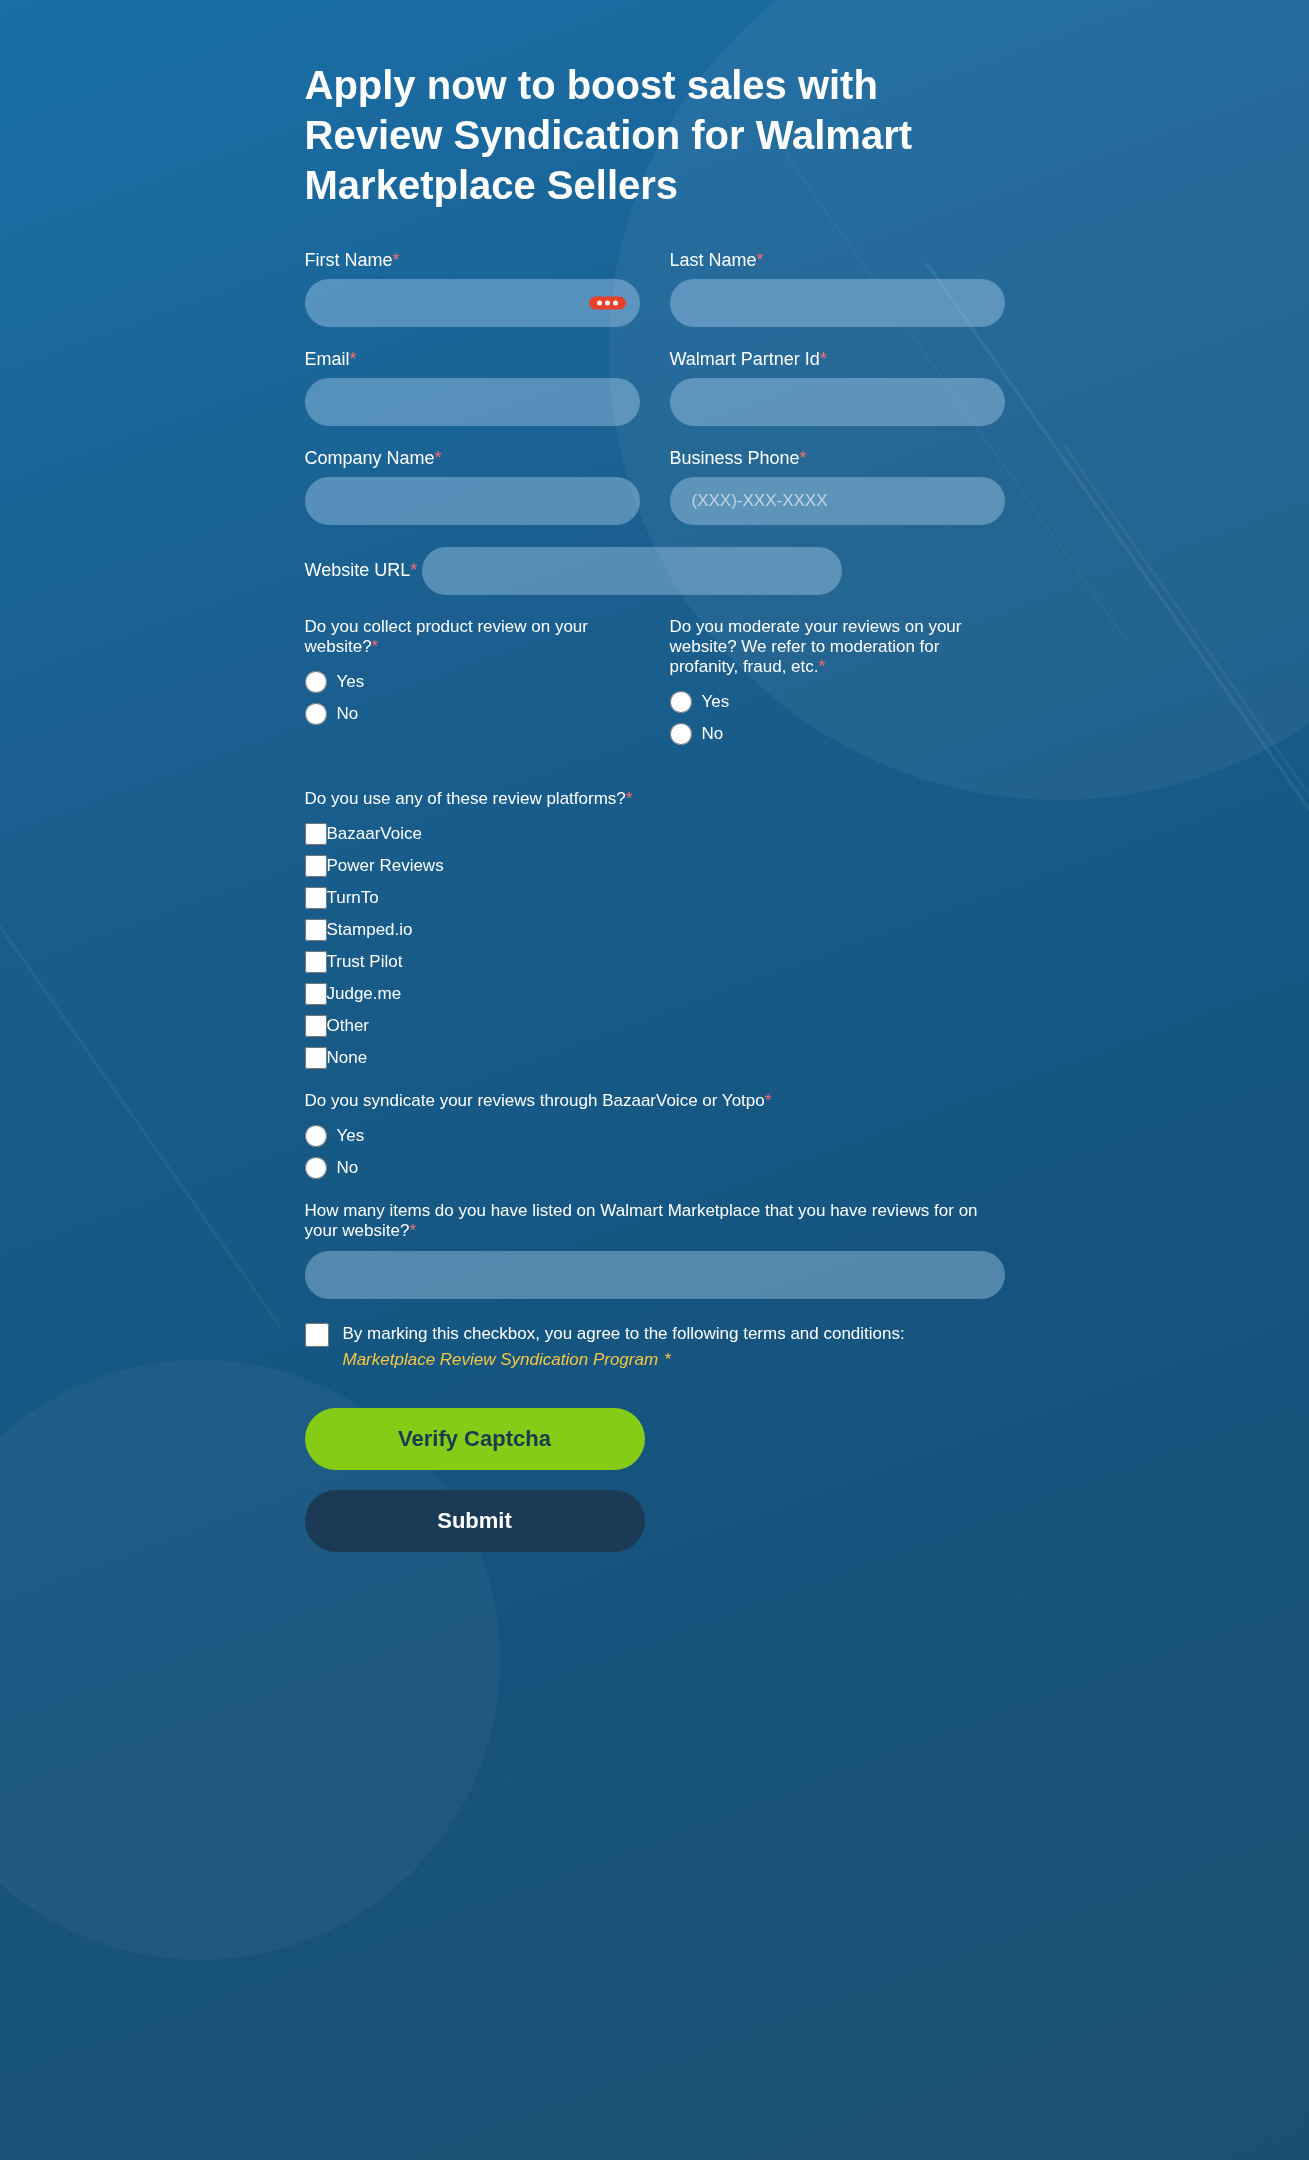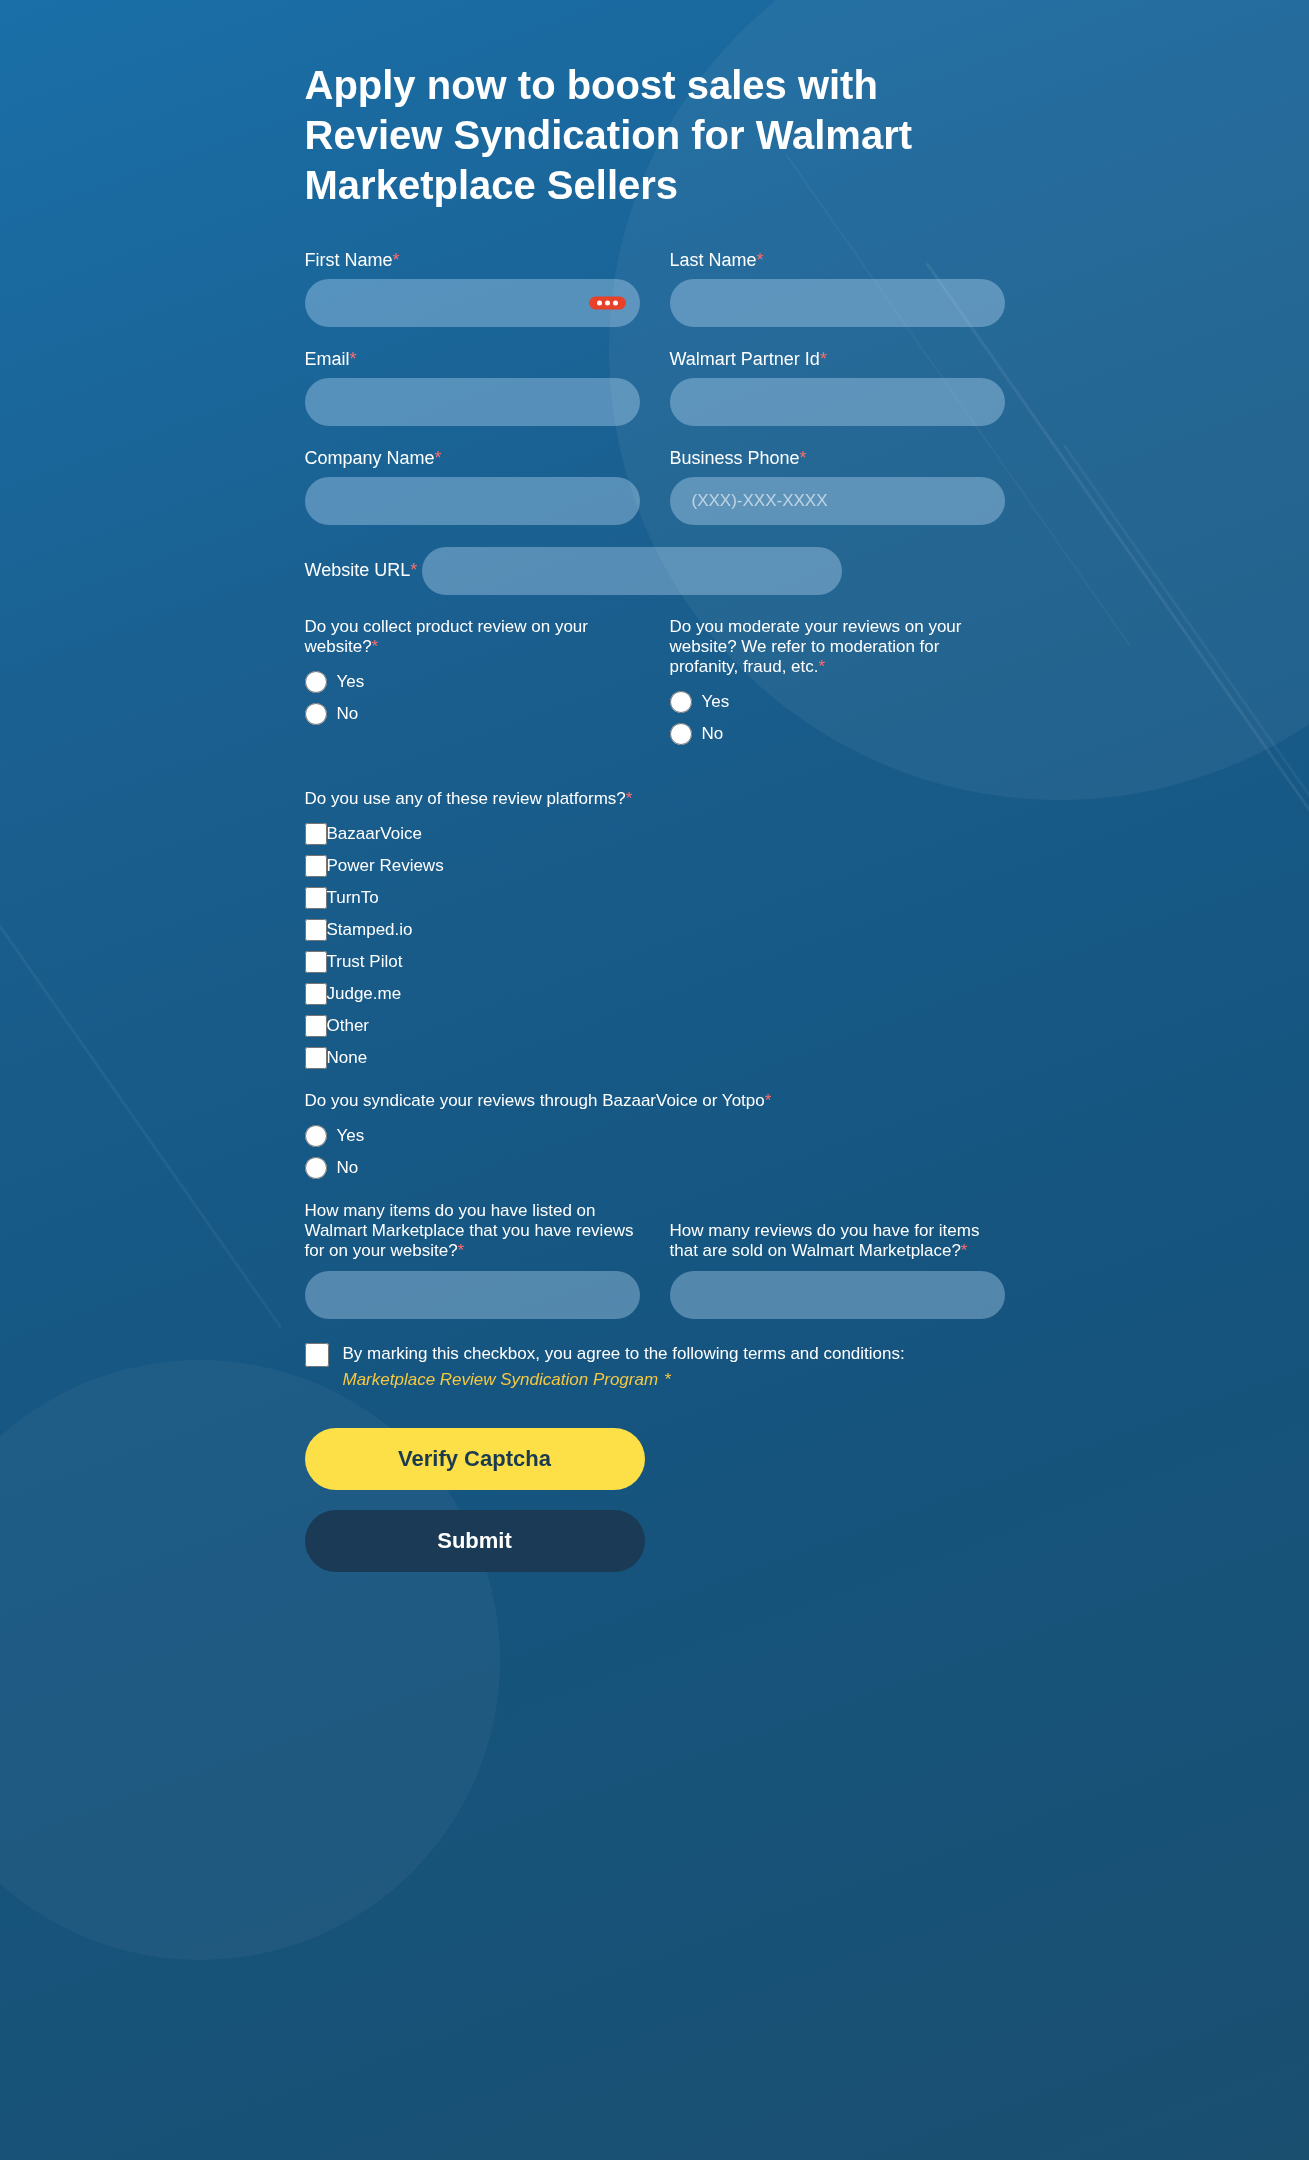--- a/index.html
+++ b/index.html
@@ -238,21 +238,21 @@
 
     .required-star {
       color: #f5c842;
       margin-left: 2px;
     }
 
     .btn-verify {
       display: block;
       width: 340px;
       padding: 18px;
-      background: #fde047;
+      background: #84cc16;
       border: none;
       border-radius: 40px;
       font-size: 22px;
       font-weight: 600;
       color: #1a3a50;
       cursor: pointer;
       margin-bottom: 20px;
       text-align: center;
     }
 
@@ -454,26 +454,20 @@
     </div>
   </div>
 
   <div class="two-col-section" style="align-items:flex-end;">
     <div class="col-half">
       <p class="section-question" style="margin-bottom:10px;">
         <span>How many items do you have listed on Walmart Marketplace that you have reviews for on your website?</span><span class="required">*</span>
       </p>
       <input type="text" style="width: 100%;" placeholder="">
     </div>
-    <div class="col-half">
-      <p class="section-question" style="margin-bottom:10px;">
-        <span>How many reviews do you have for items that are sold on Walmart Marketplace?</span><span class="required">*</span>
-      </p>
-      <input type="text" style="width: 100%;" placeholder="">
-    </div>
   </div>
 
   <div class="terms-section">
     <input type="checkbox" id="terms_checkbox" style="">
     <div class="terms-text">
       <span>By marking this checkbox, you agree to the following terms and conditions:</span><br>
       <a href="#" class="terms-link">Marketplace Review Syndication Program</a>
       <span class="required-star"> *</span>
     </div>
   </div>

